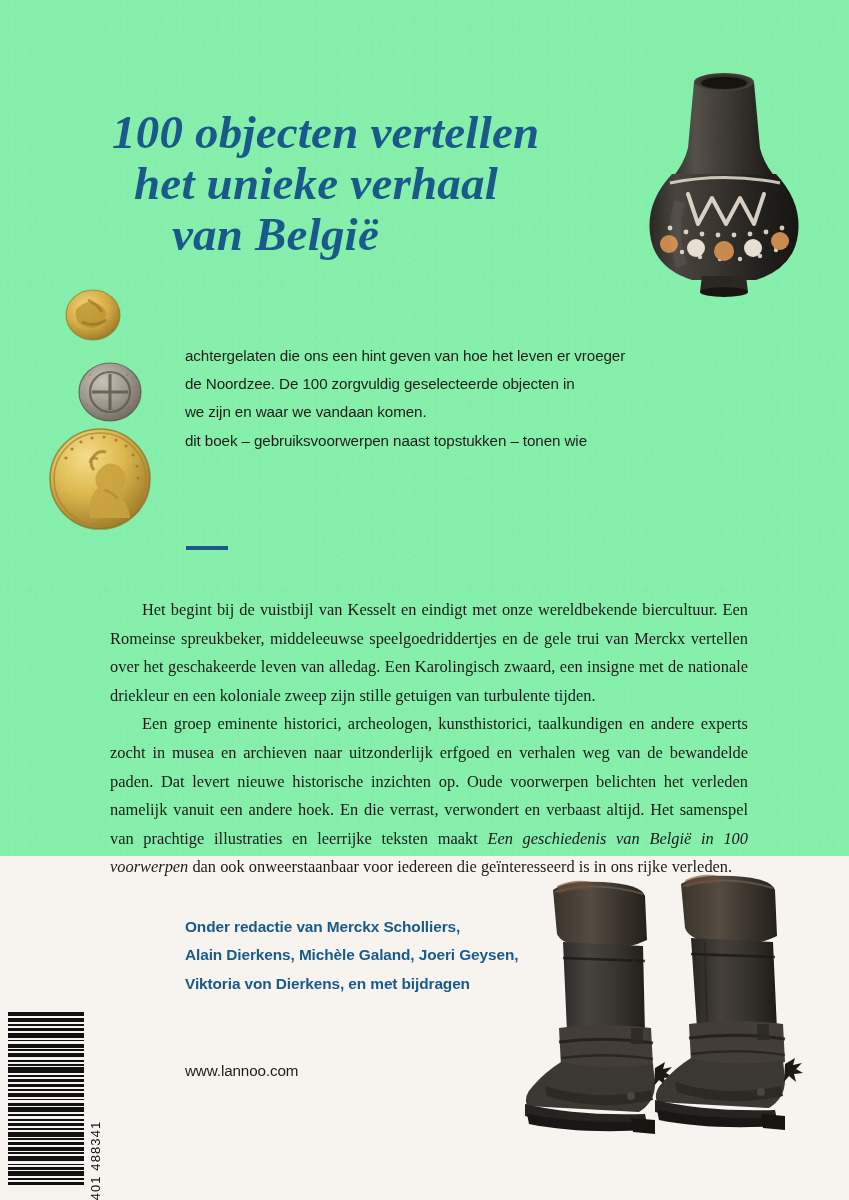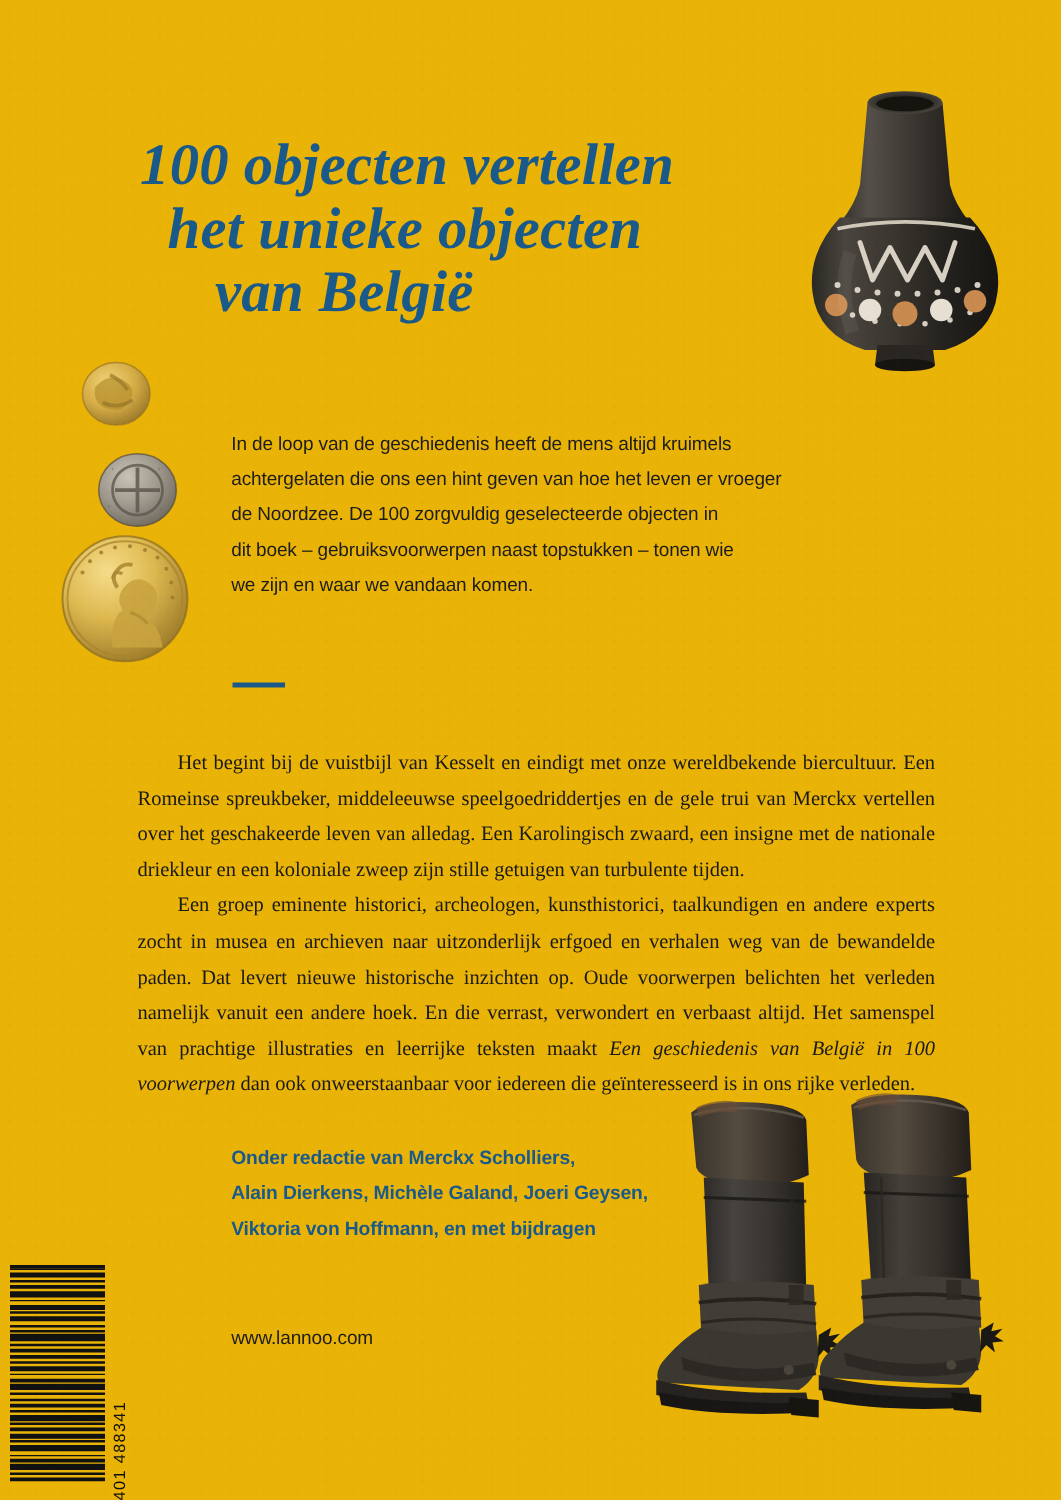--- a/index.html
+++ b/index.html
@@ -6,22 +6,22 @@
   html, body { width:849px; height:1200px; }
   body {
     background:#f7f4ef;
     font-family:"Liberation Sans", sans-serif;
     position:relative;
     overflow:hidden;
   }
   .page {
     position:relative;
     width:849px;
-    height:1200px;
-    background:#eab308;
+    height:856px;
+    background:#86efac;
   }
   
   .page::after{
     content:"";
     position:absolute; inset:0;
     background:
       radial-gradient(circle at 20% 30%, rgba(0,0,0,0.012) 0 2px, transparent 2px),
       radial-gradient(circle at 70% 60%, rgba(0,0,0,0.010) 0 2px, transparent 2px);
     background-size: 7px 7px, 11px 11px;
     pointer-events:none;
@@ -290,30 +290,29 @@
         <path d="M52,236 q-2,-22 8,-30 q-6,-10 2,-19 q9,-10 20,-2 q9,7 4,19 q-2,6 -8,9 q12,5 14,23 z" fill="#c9a33f" opacity=".9"></path>
         <path d="M56,188 q-6,-8 0,-14 q5,-6 12,-4" stroke="#a9862f" stroke-width="3" fill="none" opacity=".85"></path>
         <path d="M60,177 q-7,-3 -8,4" stroke="#a9862f" stroke-width="2.6" fill="none" opacity=".8"></path>
         <path d="M66,208 q8,2 14,9" stroke="#a9862f" stroke-width="2.4" fill="none" opacity=".6"></path>
       </g>
     </svg>
   </div>
 
   <h1 class="title">
     <span class="tline l1">100 objecten vertellen</span>
-    <span class="tline l2">het unieke objecten</span>
+    <span class="tline l2">het unieke verhaal</span>
     <span class="tline l3">van België</span>
   </h1>
 
   <div class="intro">
-    <span class="iline">In de loop van de geschiedenis heeft de mens altijd kruimels</span>
     <span class="iline">achtergelaten die ons een hint geven van hoe het leven er vroeger</span>
     <span class="iline">de Noordzee. De 100 zorgvuldig geselecteerde objecten in</span>
+    <span class="iline">we zijn en waar we vandaan komen.</span>
     <span class="iline">dit boek – gebruiksvoorwerpen naast topstukken – tonen wie</span>
-    <span class="iline">we zijn en waar we vandaan komen.</span>
   </div>
 
   <div class="rule"></div>
 
   <div class="body-serif">
     <p>Het begint bij de vuistbijl van Kesselt en eindigt met onze wereldbekende biercultuur. Een Romeinse spreukbeker, middeleeuwse speelgoedriddertjes en de gele trui van Merckx vertellen over het geschakeerde leven van alledag. Een Karolingisch zwaard, een insigne met de nationale driekleur en een koloniale zweep zijn stille getuigen van turbulente tijden.</p>
     <p><span>Een groep eminente historici, archeologen, kunsthistorici, taalkundigen en andere experts zocht in musea en archieven naar uitzonderlijk erfgoed en verhalen weg van de bewandelde paden. Dat levert nieuwe historische inzichten op. Oude voorwerpen belichten het verleden namelijk vanuit een andere hoek. En die verrast, verwondert en verbaast altijd. Het samenspel van prachtige illustraties en leerrijke teksten maakt </span><em>Een geschiedenis van België in 100 voorwerpen</em><span> dan ook onweerstaanbaar voor iedereen die geïnteresseerd is in ons rijke verleden.</span></p>
   </div>
 
   <div class="boots">
@@ -383,21 +382,21 @@
         <path d="M170,220 Q220,236 276,224 L278,234 Q222,246 172,230 Z" fill="#2d2a25"></path>
         <circle cx="256" cy="230" r="4" fill="#4b453c"></circle>
         <path d="M280,202 l10,-6 l-2,7 l9,-2 l-6,6 l7,4 l-9,1 l2,8 l-7,-6 l-5,6 z" fill="#1b1916"></path>
       </g>
     </svg>
   </div>
 
   <div class="credits">
     <span class="cline">Onder redactie van Merckx Scholliers,</span>
     <span class="cline">Alain Dierkens, Michèle Galand, Joeri Geysen,</span>
-    <span class="cline">Viktoria von Hoffmann, en met bijdragen</span>
+    <span class="cline">Viktoria von Dierkens, en met bijdragen</span>
   </div>
 
   <div class="weburl">www.lannoo.com</div>
 
   <div class="barcode-wrap">
     <div class="barcode" id="barcode-bars">
         <div class="bar" style="height:3px"></div>
         <div class="bar" style="height:2px"></div>
         <div class="gap" style="height:2px"></div>
         <div class="bar" style="height:5px"></div>

